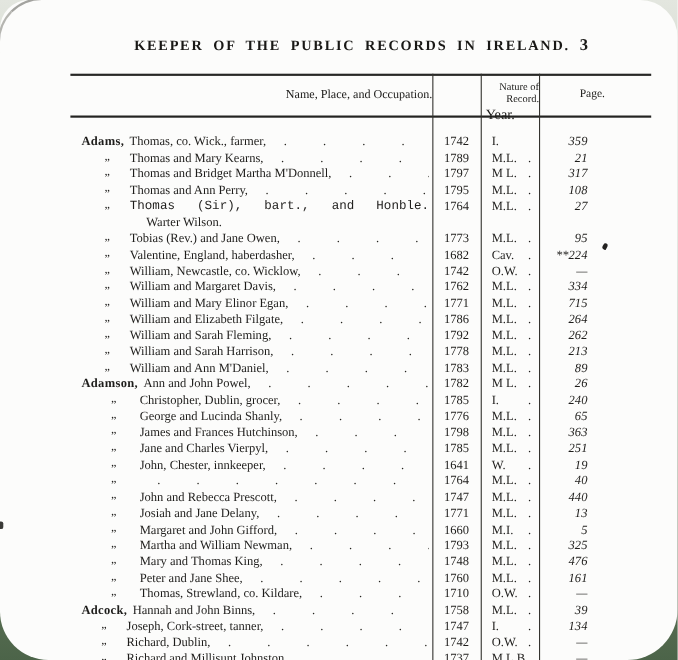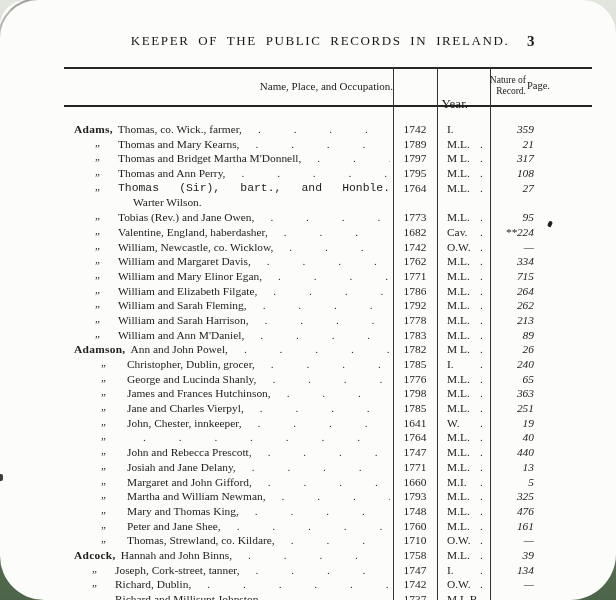--- a/index.html
+++ b/index.html
@@ -15,35 +15,35 @@
     border-radius:26px 34px 46px 44px;
   }
   .corner-arc{
     position:absolute;top:-2px;left:-2px;width:40px;height:48px;
     border-top-left-radius:40px;
     border-top:2px solid #8d8d89;border-left:2px solid #a3a39e;
     opacity:.8;
   }
   .running-head{
     position:absolute;top:33px;left:90px;width:460px;text-align:center;
-    font-size:13px;font-weight:normal;letter-spacing:1.6px;word-spacing:4px;
+    font-size:13px;font-weight:bold;letter-spacing:1.6px;word-spacing:4px;
     color:#191816;
   }
   .folio{
     position:absolute;top:33px;left:527px;font-size:15px;font-weight:bold;color:#191816;
   }
   
   .hr1{position:absolute;left:64px;width:528px;top:67px;height:1.6px;background:#27272.5;background:#272725;}
   .hr2{position:absolute;left:64px;width:528px;top:105px;height:2.2px;background:#232321;}
   .vline{position:absolute;top:67px;bottom:0;width:1.3px;background:#34332f;}
   .v1{left:393px;} .v2{left:437px;} .v3{left:490px;}
   .colhead{position:absolute;text-align:right;color:#1c1b19;}
   .ch-name{left:64px;width:329px;top:80px;font-size:11px;}
   .ch-year{left:393px;width:44px;top:96px;font-size:13px;padding-left:31px;}
-  .ch-nature{left:437px;width:53px;top:75px;font-size:9.5px;line-height:10.5px;margin-left:36px;}
+  .ch-nature{left:437px;width:53px;top:75px;font-size:9.5px;line-height:10.5px;}
   .ch-page{left:490px;width:60px;top:80px;font-size:10.5px;}
   
   .tbody{position:absolute;top:122px;left:64px;width:530px;}
   .row{position:relative;height:14.7px;font-size:11.4px;line-height:14.7px;white-space:nowrap;}
   .row.tworow{height:29.4px;}
   .ditto{position:absolute;top:-2px;font-size:11px;color:#22211f;}
   .g1 .ditto{left:31px;} .g2 .ditto{left:37px;} .g3 .ditto{left:28px;}
   .namecell{position:absolute;left:0;top:0;width:326px;}
   .line1{display:flex;align-items:baseline;overflow:hidden;}
   .g1 .line1{padding-left:54px;}

